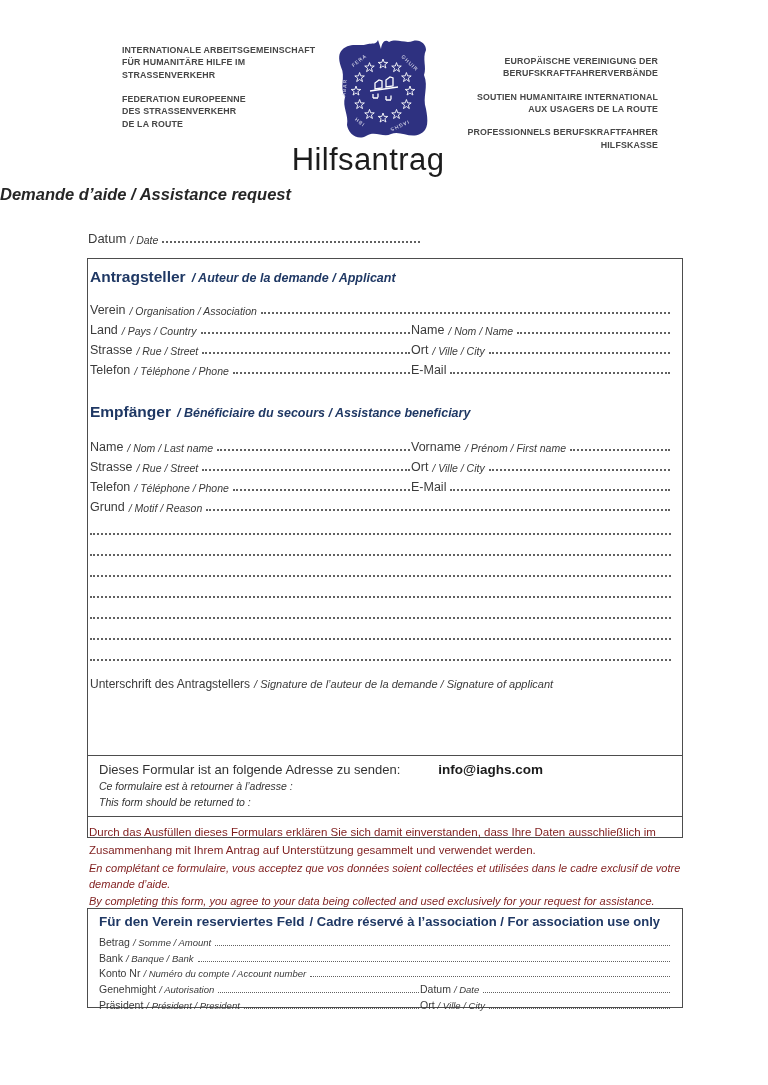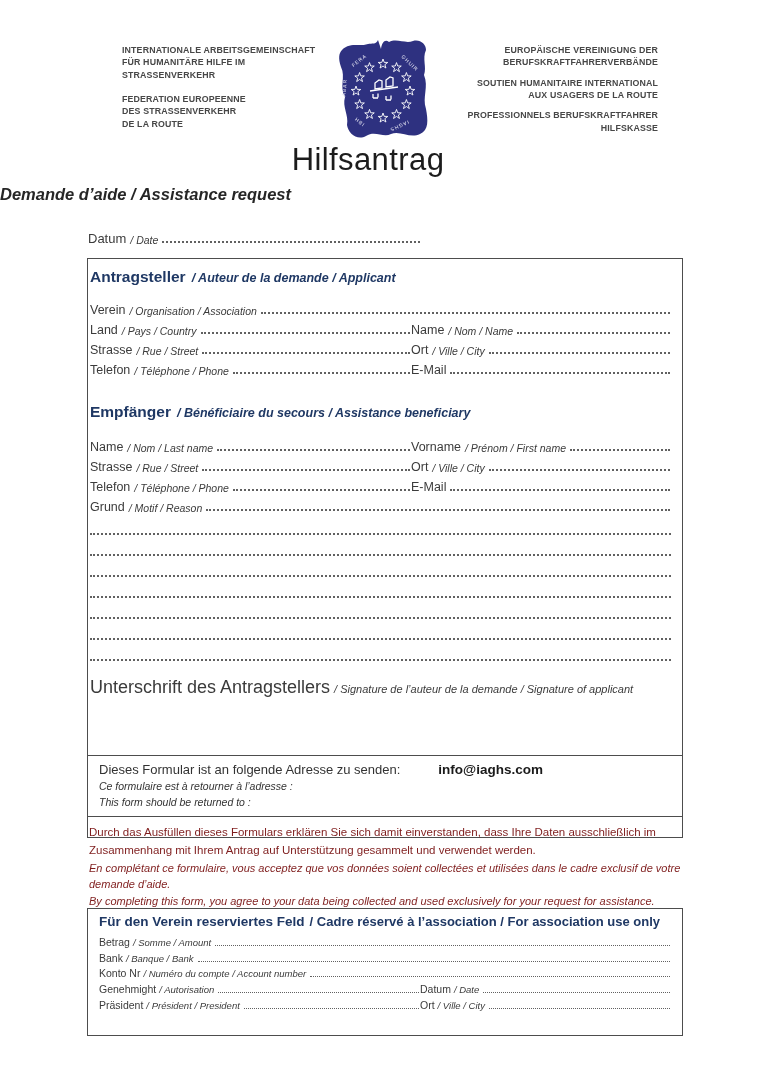--- a/index.html
+++ b/index.html
@@ -8,21 +8,21 @@
     font-family:"Liberation Sans", sans-serif; color:#3b3b3b; overflow:hidden;
   }
 
   
   .org-header { position:absolute; top:44px; left:122px; right:110px;
     display:flex; justify-content:space-between; }
   .org-col { width:228px; font-size:8.8px; font-weight:700; letter-spacing:0.15px;
     line-height:1.4; color:#474747; }
   .org-col.right { text-align:right; }
   .org-col .grp { margin-bottom:12px; }
-  .org-col.right .grp { margin-bottom:8px; }
+  .org-col.right .grp { margin-bottom:8px;margin-top:11px; }
 
   .logo-wrap { position:absolute; top:37px; left:333px; width:100px; height:104px; }
 
   
   .form-title { position:absolute; top:142px; left:0; width:736px; text-align:center;
     font-size:31px; color:#1c1c1c; letter-spacing:0.4px; }
   .form-subtitle { position:absolute; top:185px; left:0; width:768px; text-align:left;
     font-size:16.5px; font-style:italic; font-weight:700; color:#262626; }
 
   
@@ -42,33 +42,33 @@
   
   .date-line { position:absolute; top:226px; left:88px; width:333px; }
 
   
   .box { position:absolute; left:87px; width:596px; box-sizing:border-box;
     border:1px solid #4d4d4d; background:#ffffff; }
   .main-box { top:258px; height:580px; padding:9px 11px 0 2px; }
   .head-applicant { margin-bottom:11px; }
   .head-beneficiary { margin-top:26px; margin-bottom:13px; }
   .sig-row { margin-top:16px; display:flex; align-items:baseline; }
-  .sig-row .p { font-size:18px; }
+  .sig-row .p { font-size:12px; }
   .sig-row .s { font-size:11px; }
 
   .send-box { top:755px; padding:6px 6px 5px 11px; }
   .send-line1 { display:flex; align-items:baseline; font-size:13px; color:#333333; margin-bottom:2px; }
   .send-email { font-weight:700; font-size:13.5px; color:#1a1a1a; margin-left:38px; }
   .send-sub { font-size:10.5px; font-style:italic; color:#333333; line-height:1.5; }
 
   .privacy { position:absolute; top:824px; left:89px; width:592px; color:#7f1d1d; }
   .privacy .de { font-size:11.5px; line-height:1.55; }
   .privacy .it { font-size:11px; font-style:italic; line-height:1.5; }
 
-  .assoc-box { top:908px; height:128px; padding:5px 11px 0 11px; }
+  .assoc-box { top:908px; height:100px; padding:5px 11px 0 11px; }
   .assoc-head { margin-bottom:3px; }
   .assoc-head .hp { font-size:13.5px; }
   .assoc-head .hs { font-size:13px; font-style:normal; margin-left:5px; }
   .frow.small { height:15.8px; }
   .frow.small .p { font-size:10.5px; }
   .frow.small .s { font-size:9.5px; margin-left:3px; }
   .frow.small .dots { margin-bottom:2px; border-bottom-width:1.5px; }
 </style>
 </head>
 <body>

